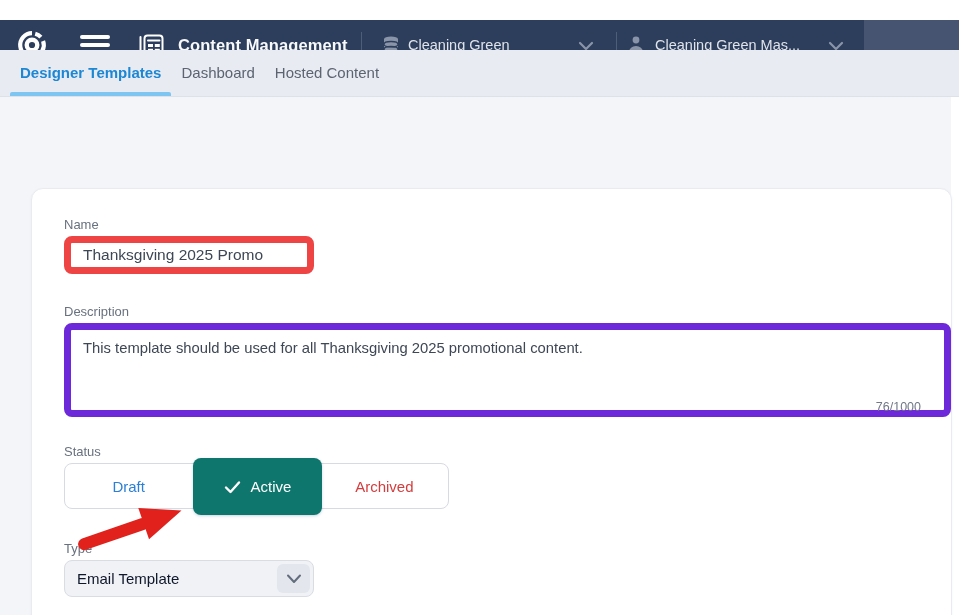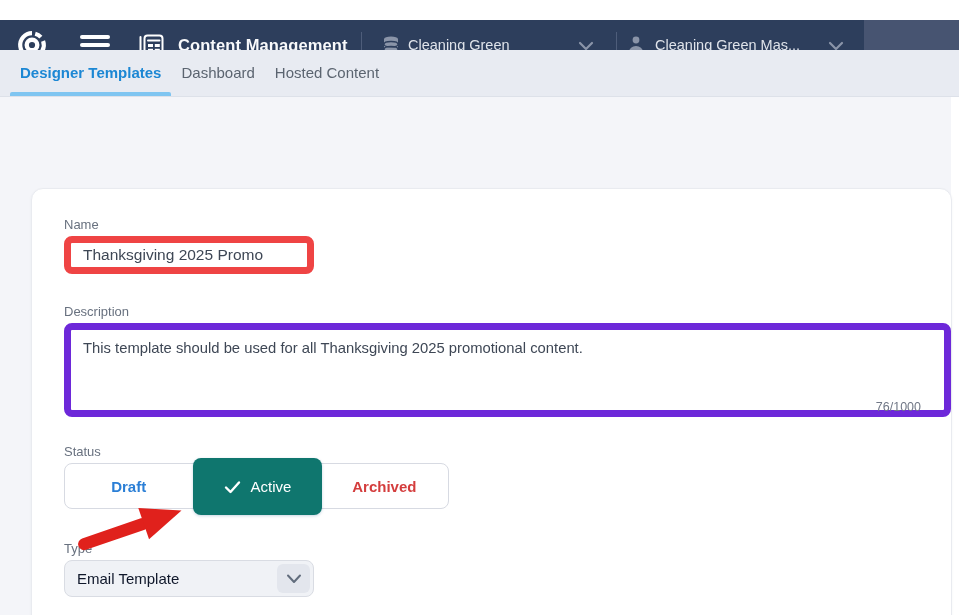--- a/index.html
+++ b/index.html
@@ -102,21 +102,21 @@
   }
 
   
   .segmented {
     position: absolute; left: 32px; top: 274px; width: 385px; height: 46px;
     background: #ffffff; border: 1px solid #d7dae2; border-radius: 8px;
     display: flex;
   }
   .segment {
     flex: 1; display: flex; align-items: center; justify-content: center;
-    font-size: 15px; font-weight: 700; cursor: pointer;
+    font-size: 15px; font-weight: 400; cursor: pointer;
   }
   .segment.draft { color: #2b7fd6; }
   .segment.archived { color: #d43d3d; border-left: 1px solid #dcdfe6; }
   .segment-pill {
     position: absolute; left: 128px; top: -6px; width: 129px; height: 57px;
     background: #0f766e; border-radius: 8px;
     display: flex; align-items: center; justify-content: center; gap: 10px;
     color: #ffffff; font-size: 15px; font-weight: 500; cursor: pointer;
     box-shadow: 0 1px 3px rgba(30,90,140,0.25);
   }

